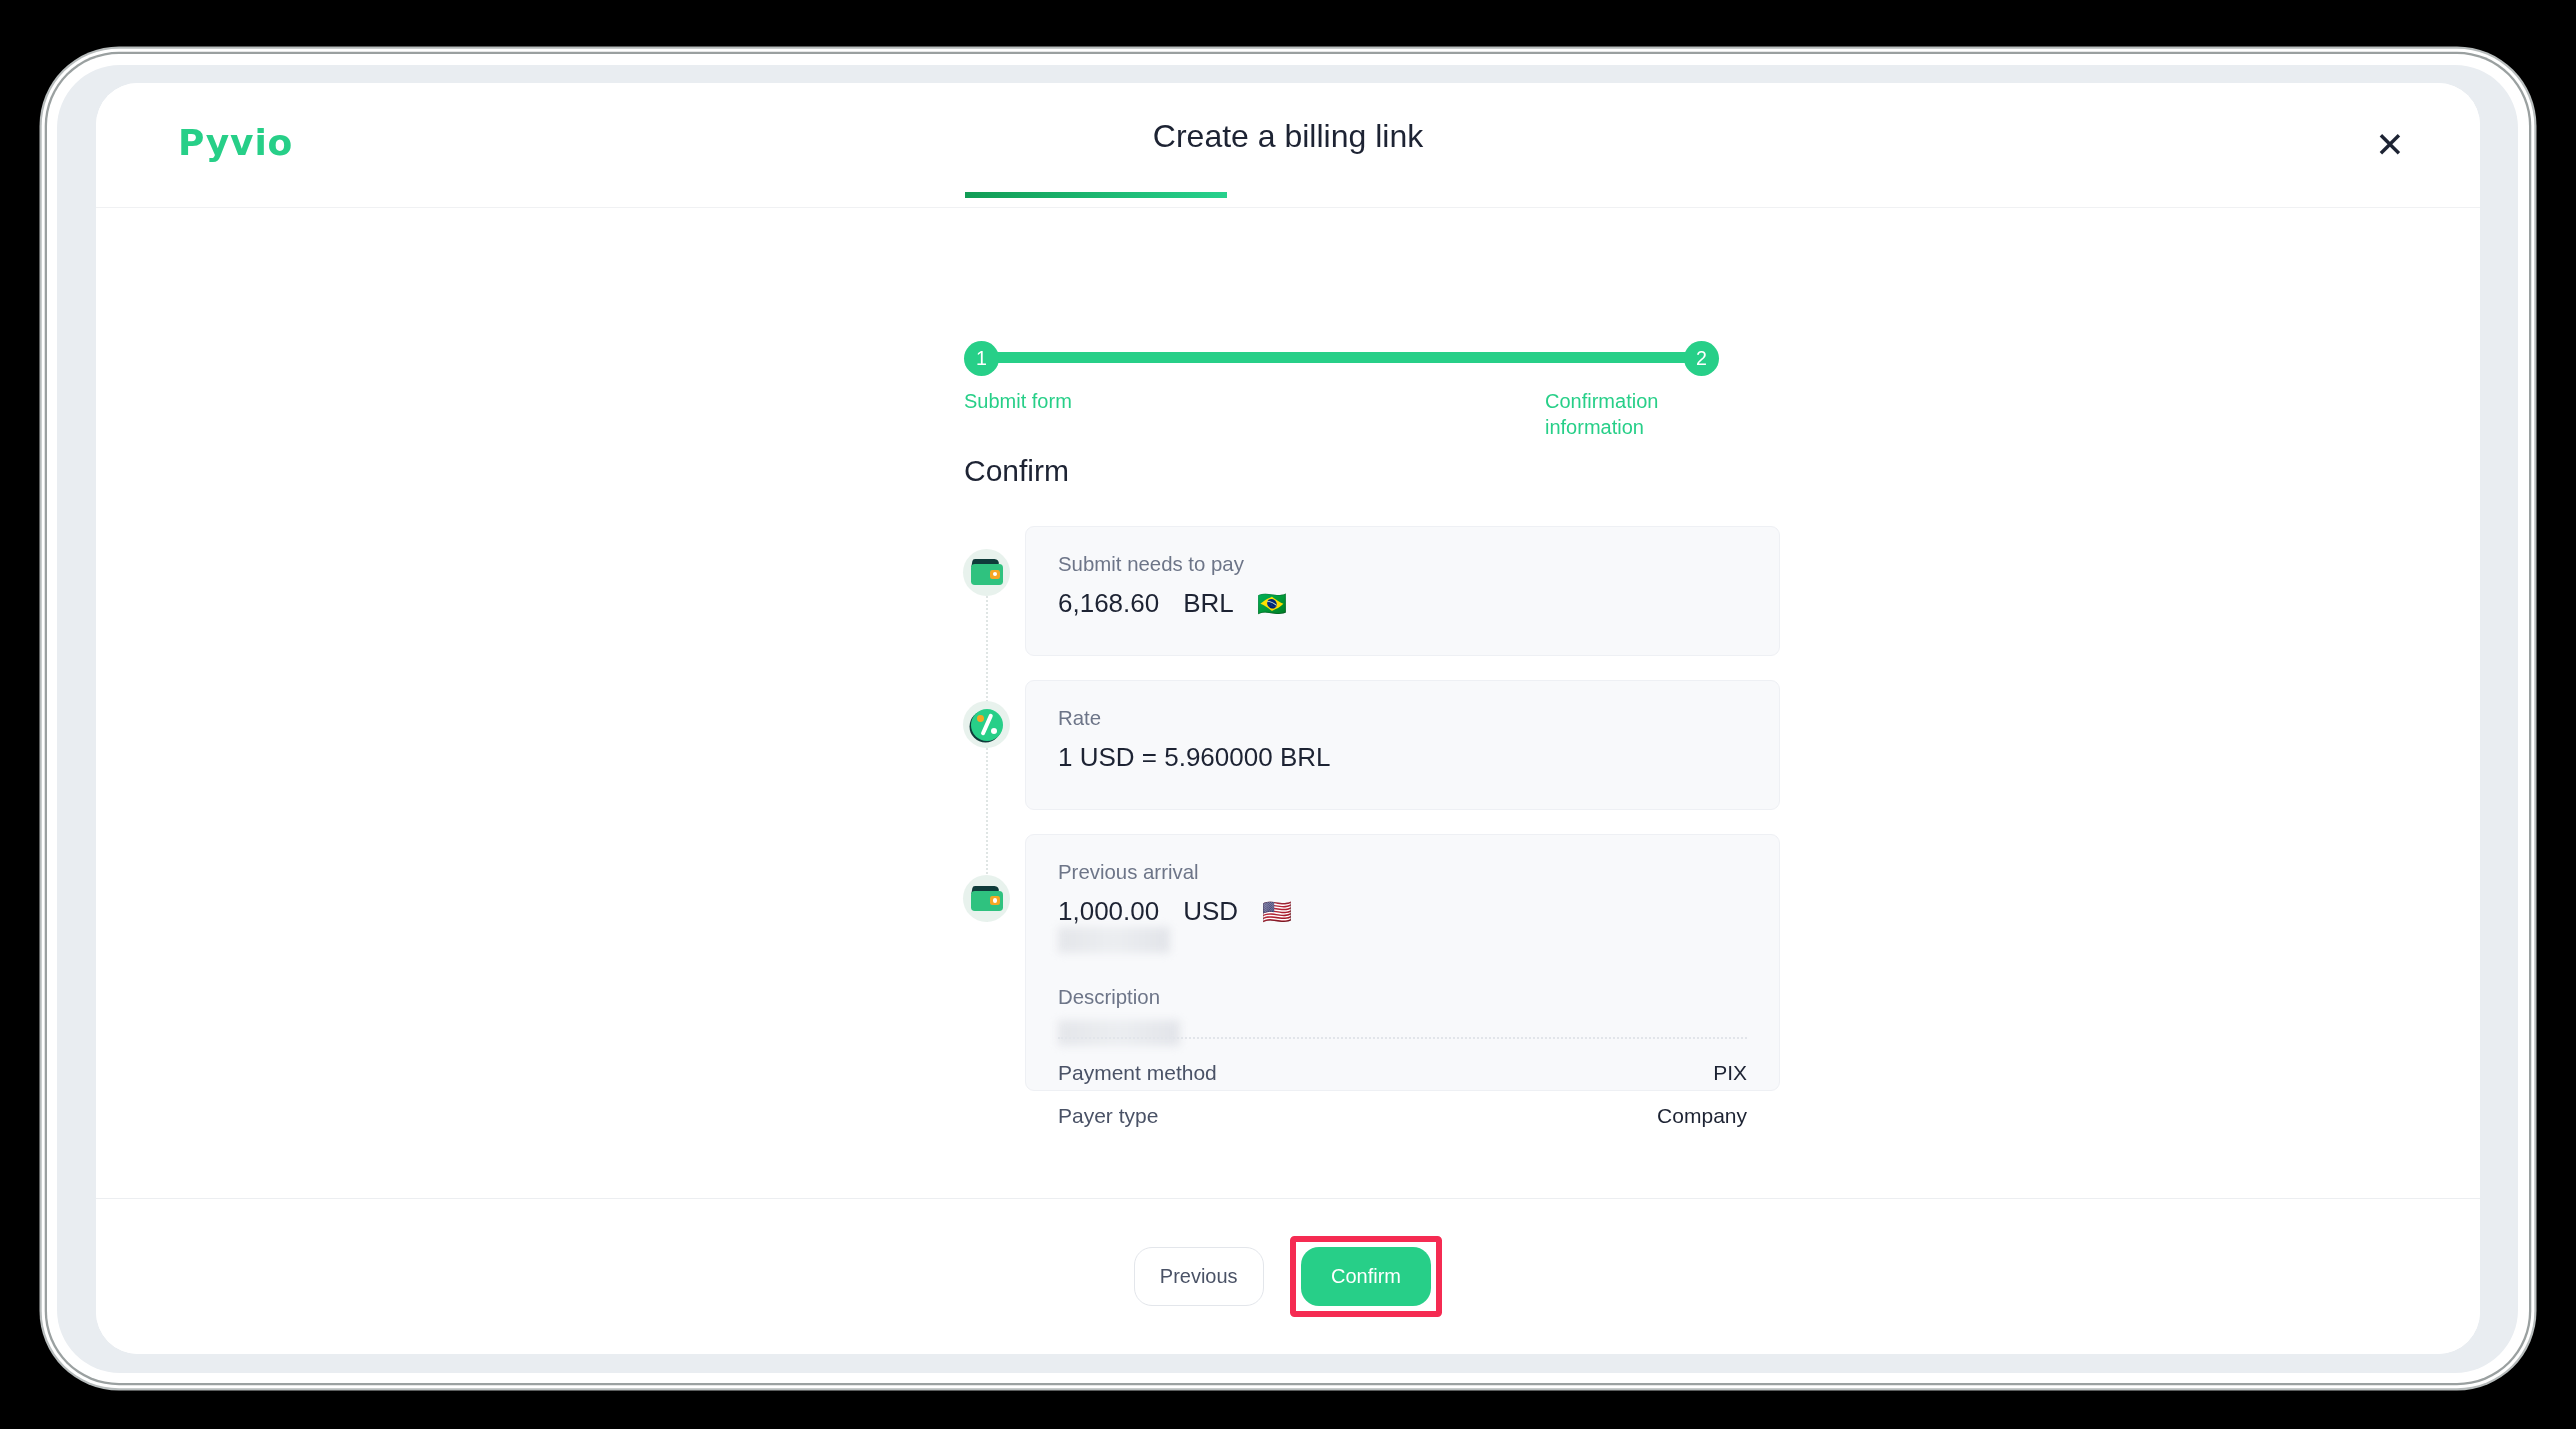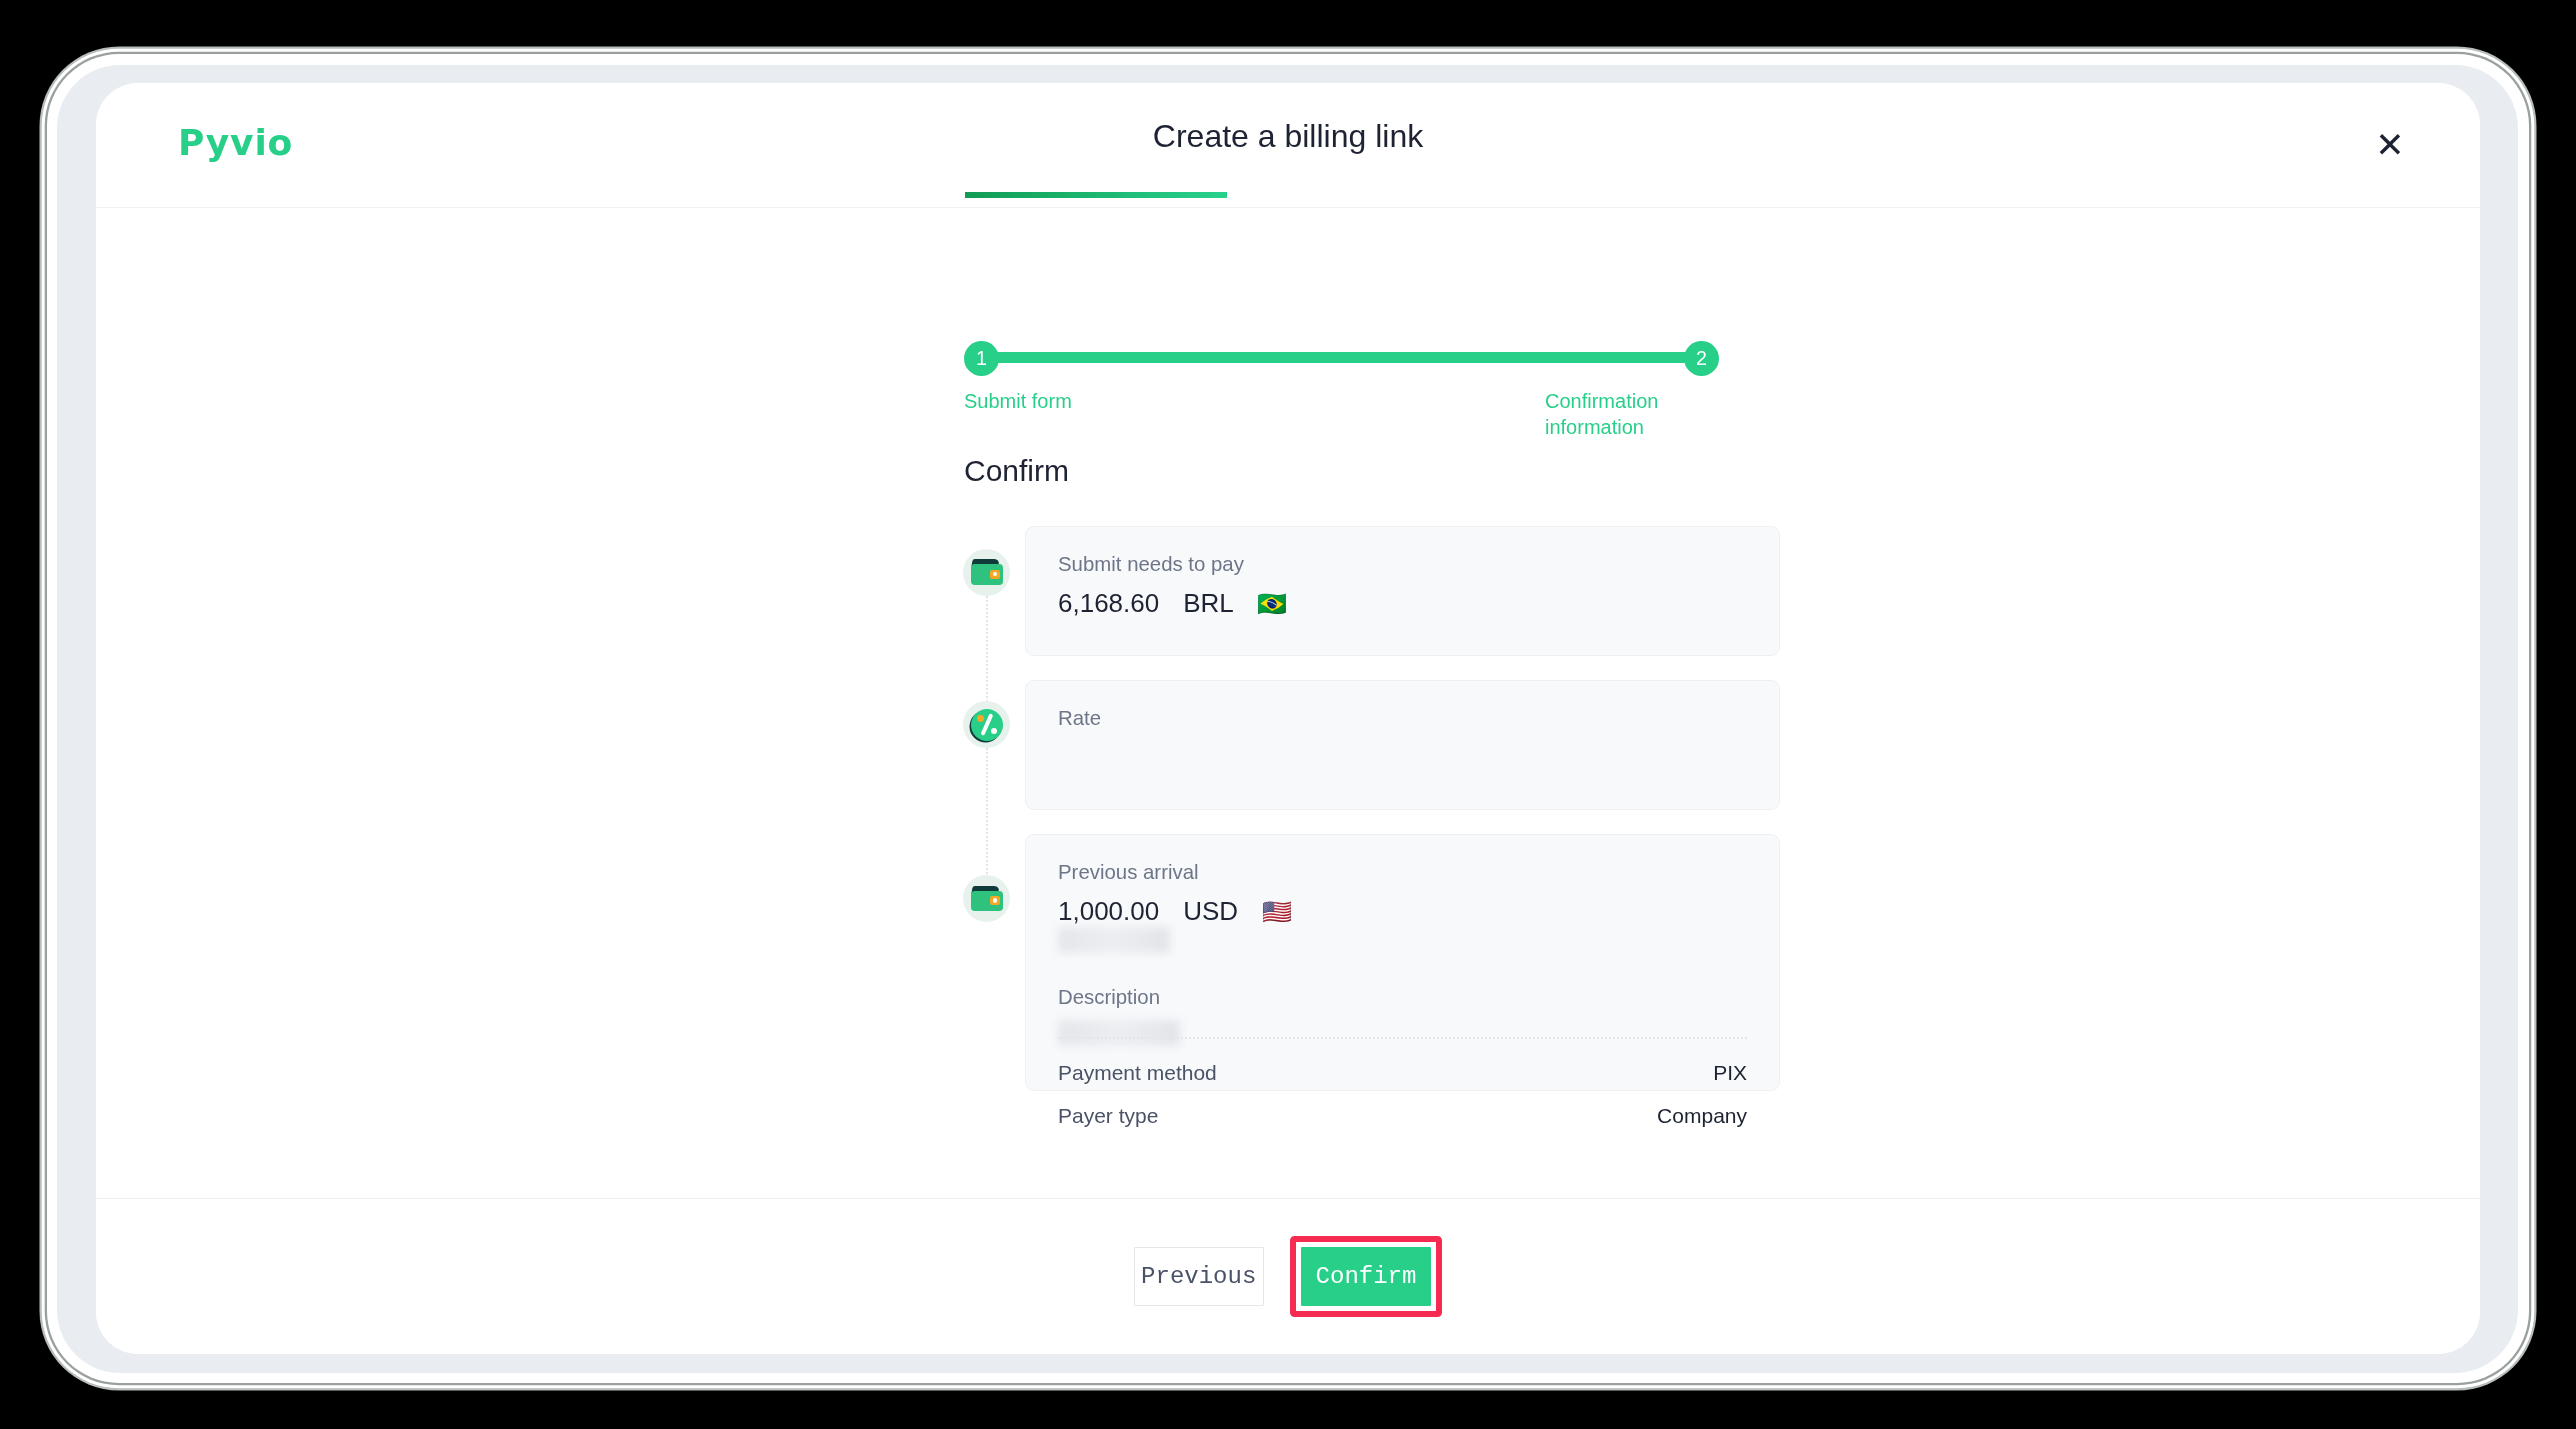--- a/index.html
+++ b/index.html
@@ -202,22 +202,22 @@
   
   .footer {
     position: absolute; left: 0; bottom: 0;
     width: 2384px; height: 156px;
     background: #ffffff;
     border-top: 1.5px solid #eceef1;
     display: flex; align-items: center; justify-content: center;
     gap: 26px;
   }
   .btn {
-    font-size: 24px; border-radius: 1px; cursor: pointer;
-    font-family: Liberation Mono, monospace;
+    font-size: 20px; border-radius: 18px; cursor: pointer;
+    font-family: Liberation Sans, sans-serif;
   }
   .btn-prev {
     width: 130px; height: 59px;
     background: #ffffff; color: #4a5266;
     border: 1.5px solid #e3e6eb;
   }
   .hl-box {
     border: 6px solid #f52b52; padding: 5.3px; border-radius: 4.5px;
     display: flex; align-items: center; justify-content: center;
   }
@@ -284,20 +284,21 @@
           <div class="card-label">Submit needs to pay</div>
           <div class="card-value">
             <span>6,168.60</span>
             <span>BRL</span>
             <span class="flag">🇧🇷</span>
           </div>
         </div>
 
         <div class="card c2">
           <div class="card-label">Rate</div>
+          <div class="card-value">1 USD = 5.960000 BRL</div>
         </div>
 
         <div class="card c3">
           <div class="card-label">Previous arrival</div>
           <div class="card-value">
             <span>1,000.00</span>
             <span>USD</span>
             <span class="flag">🇺🇸</span>
           </div>
 

